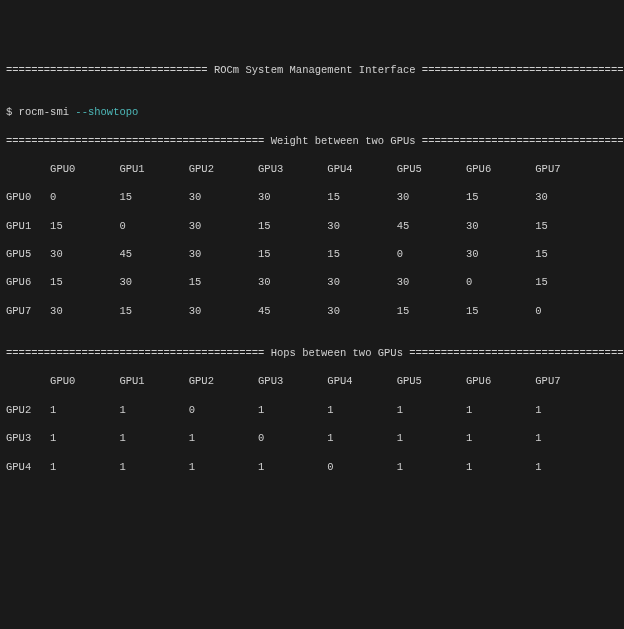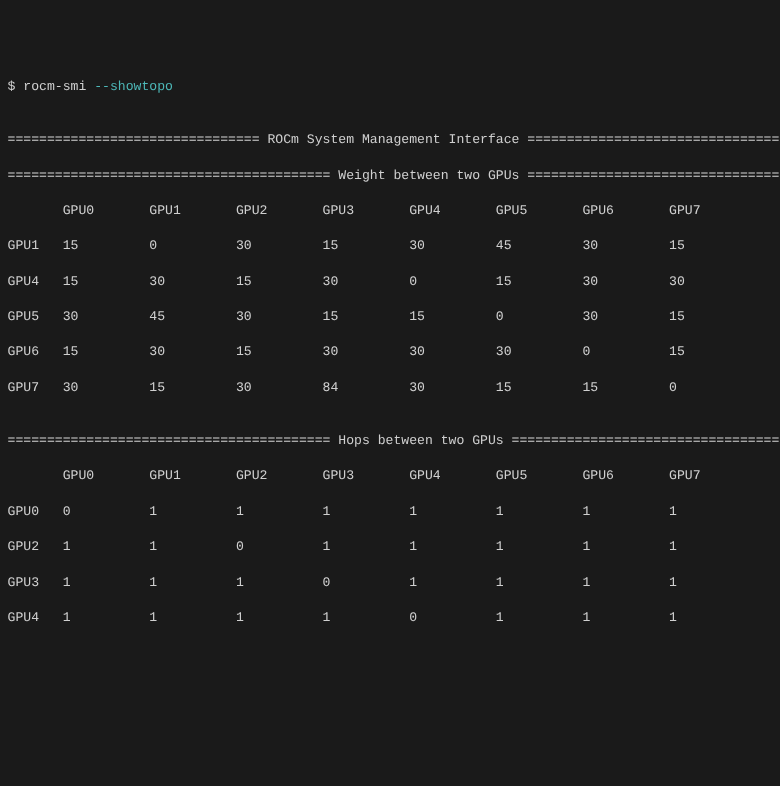--- a/index.html
+++ b/index.html
@@ -17,34 +17,33 @@
     .prompt { color: #d0d0d0; }
     .cmd { color: #d0d0d0; }
     .flag { color: #4db8b8; }
     .row { display: block; }
   </style>
 </head>
 <body>
 
 
 
-<div id="out"><span class="row"><span class="prompt">$ </span><span class="cmd">rocm-smi </span><span class="flag">--showtopo</span></span>
+<div id="out"><span class="row">================================ ROCm System Management Interface ================================</span>
 
-<span class="row">================================ ROCm System Management Interface ================================</span>
+<span class="row"><span class="prompt">$ </span><span class="cmd">rocm-smi </span><span class="flag">--showtopo</span></span>
 <span class="row">========================================= Weight between two GPUs ==========================================</span>
 <span class="row">       GPU0       GPU1       GPU2       GPU3       GPU4       GPU5       GPU6       GPU7</span>
+<span class="row">GPU0   0          15         30         30         15         30         15         30         </span>
 <span class="row">GPU1   15         0          30         15         30         45         30         15         </span>
-<span class="row">GPU4   15         30         15         30         0          15         30         30         </span>
 <span class="row">GPU5   30         45         30         15         15         0          30         15         </span>
 <span class="row">GPU6   15         30         15         30         30         30         0          15         </span>
-<span class="row">GPU7   30         15         30         84         30         15         15         0          </span>
+<span class="row">GPU7   30         15         30         45         30         15         15         0          </span>
 
 <span class="row">========================================= Hops between two GPUs ==========================================</span>
 <span class="row">       GPU0       GPU1       GPU2       GPU3       GPU4       GPU5       GPU6       GPU7</span>
-<span class="row">GPU0   0          1          1          1          1          1          1          1          </span>
 <span class="row">GPU2   1          1          0          1          1          1          1          1          </span>
 <span class="row">GPU3   1          1          1          0          1          1          1          1          </span>
 <span class="row">GPU4   1          1          1          1          0          1          1          1          </span>
 
 
 
 
 
 
 

